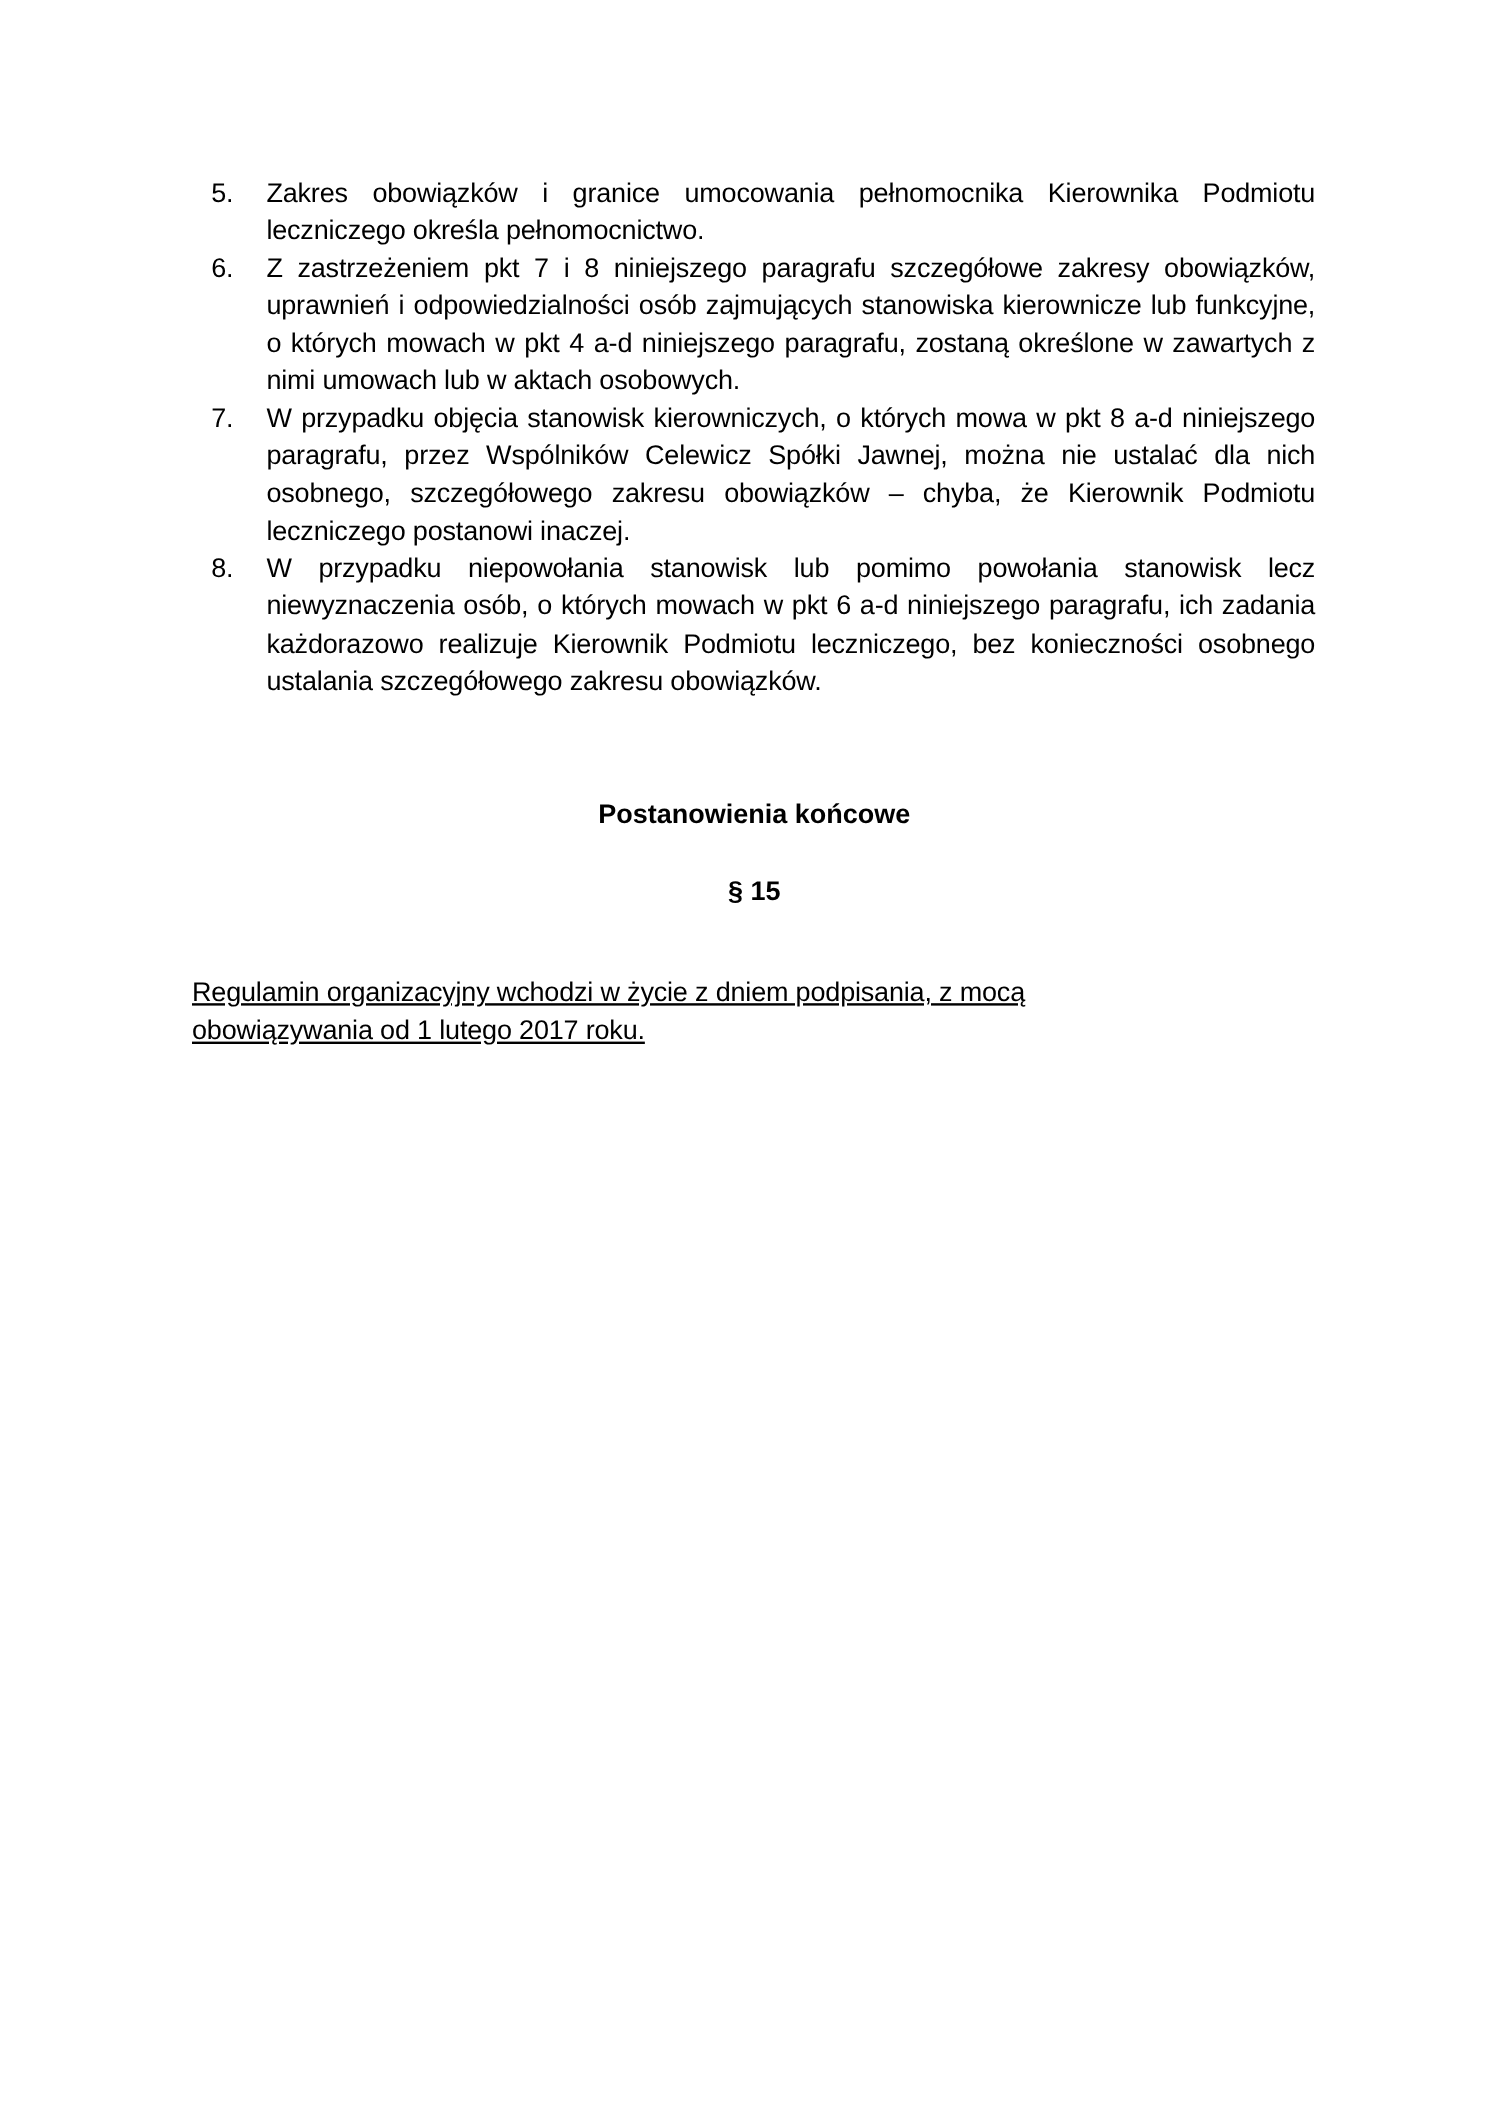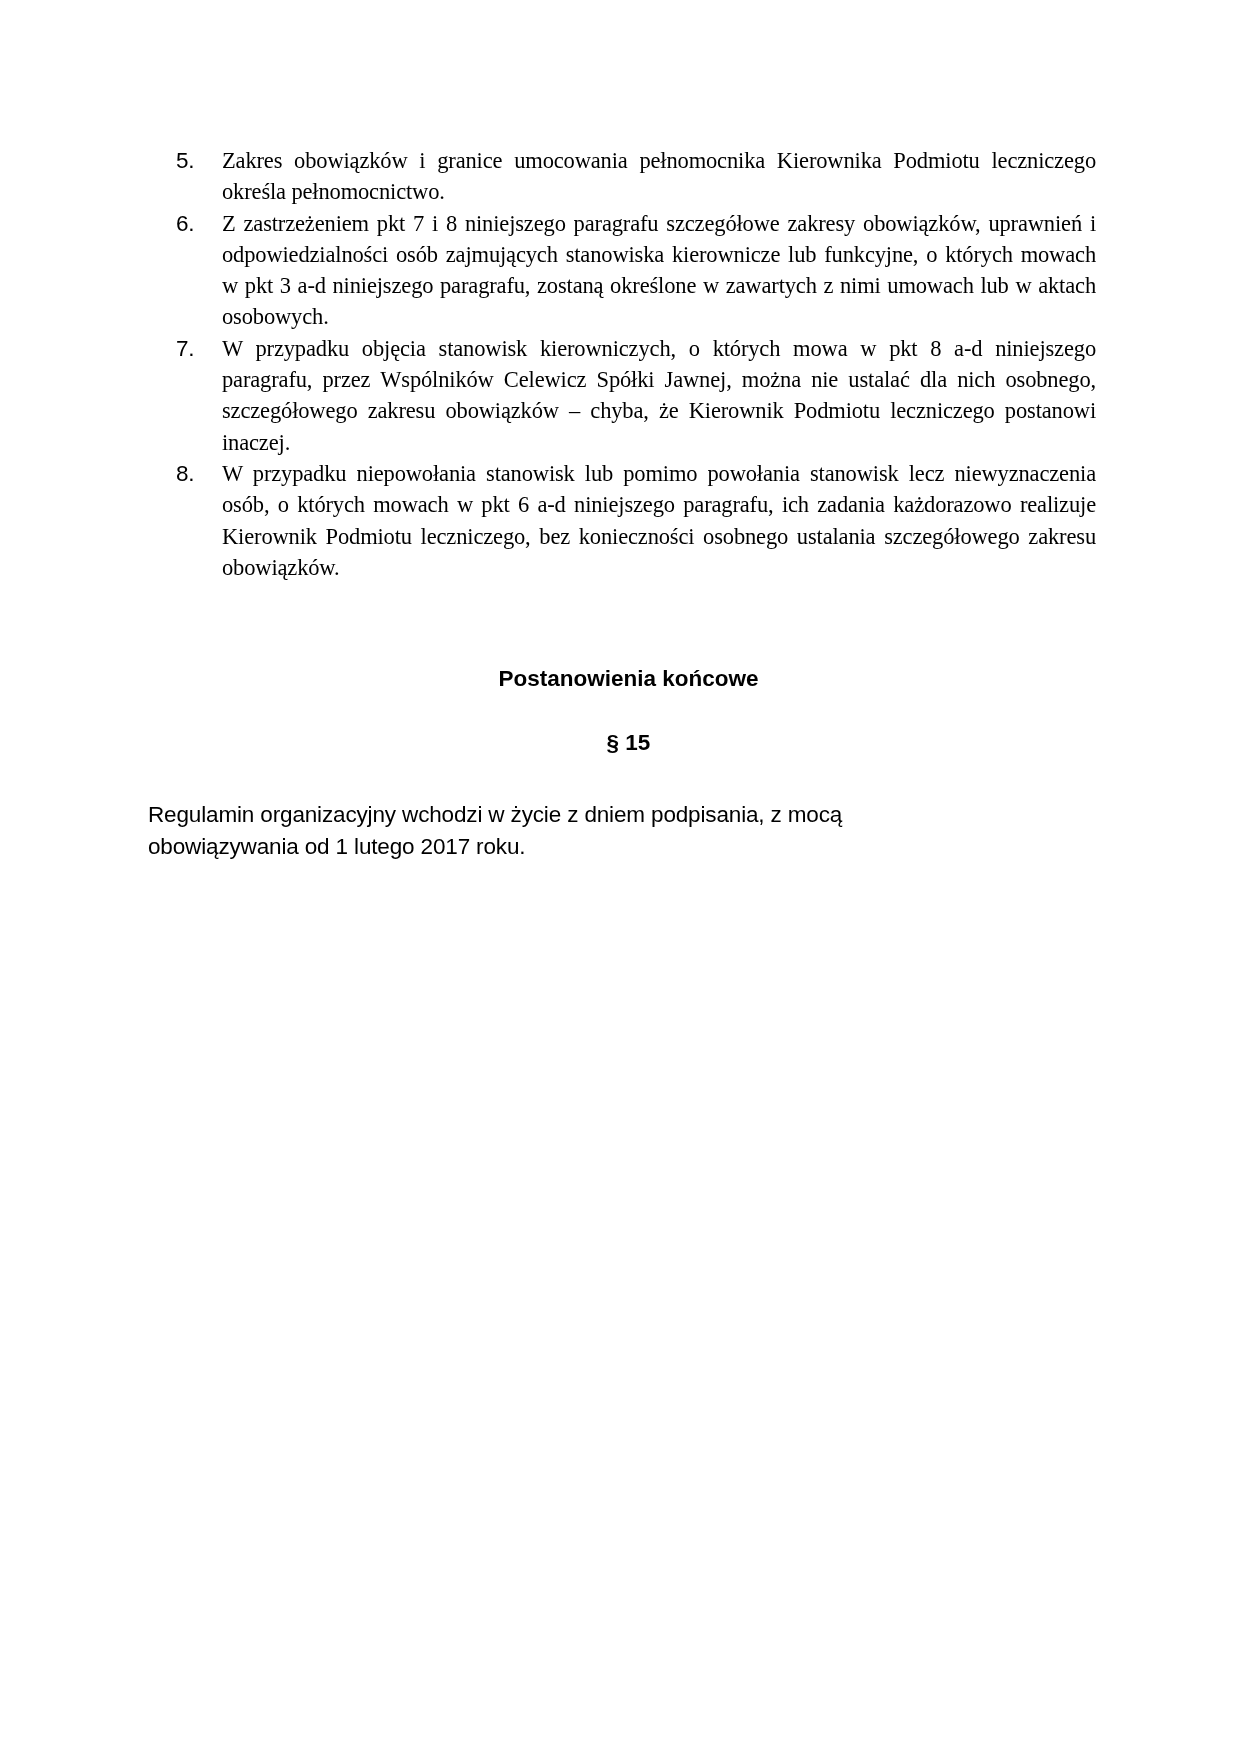--- a/index.html
+++ b/index.html
@@ -41,21 +41,20 @@
       text-align-last: left;
       letter-spacing: -0.15px;
     }
     .list-num {
       position: absolute;
       left: 0;
       top: 0;
     }
     .list-text {
       display: block;
-      font-family: Liberation Serif, serif;
     }
     .heading {
       position: absolute;
       left: 0;
       width: 1241px;
       text-align: center;
       font-weight: bold;
       font-size: 22.5px;
       line-height: 30px;
     }
@@ -76,30 +75,30 @@
 
 <div class="page">
 
   <ol class="list">
     <li class="list-item">
       <span class="list-num">5.</span>
       <span class="list-text">Zakres obowiązków i granice umocowania pełnomocnika Kierownika Podmiotu leczniczego określa pełnomocnictwo.</span>
     </li>
     <li class="list-item">
       <span class="list-num">6.</span>
-      <span class="list-text">Z zastrzeżeniem pkt 7 i 8 niniejszego paragrafu szczegółowe zakresy obowiązków, uprawnień i odpowiedzialności osób zajmujących stanowiska kierownicze lub funkcyjne, o których mowach w pkt 3 a-d niniejszego paragrafu, zostaną określone w zawartych z nimi umowach lub w aktach osobowych.</span>
+      <span class="list-text">Z zastrzeżeniem pkt 7 i 8 niniejszego paragrafu szczegółowe zakresy obowiązków, uprawnień i odpowiedzialności osób zajmujących stanowiska kierownicze lub funkcyjne, o których mowach w pkt 4 a-d niniejszego paragrafu, zostaną określone w zawartych z nimi umowach lub w aktach osobowych.</span>
     </li>
     <li class="list-item">
       <span class="list-num">7.</span>
       <span class="list-text">W przypadku objęcia stanowisk kierowniczych, o których mowa w pkt 8 a-d niniejszego paragrafu, przez Wspólników Celewicz Spółki Jawnej, można nie ustalać dla nich osobnego, szczegółowego zakresu obowiązków – chyba, że Kierownik Podmiotu leczniczego postanowi inaczej.</span>
     </li>
     <li class="list-item">
       <span class="list-num">8.</span>
       <span class="list-text">W przypadku niepowołania stanowisk lub pomimo powołania stanowisk lecz niewyznaczenia osób, o których mowach w pkt 6 a-d niniejszego paragrafu, ich zadania każdorazowo realizuje Kierownik Podmiotu leczniczego, bez konieczności osobnego ustalania szczegółowego zakresu obowiązków.</span>
     </li>
   </ol>
 
   <div class="heading section-title">Postanowienia końcowe</div>
   <div class="heading paragraph-sign">§ 15</div>
 
-  <p class="closing" style="margin:0;">Regulamin organizacyjny wchodzi w życie z dniem podpisania, z mocą obowiązywania od 1 lutego 2017 roku.</p>
+  <p class="closing" style="margin:12px;text-decoration:underline;">Regulamin organizacyjny wchodzi w życie z dniem podpisania, z mocą obowiązywania od 1 lutego 2017 roku.</p>
 
 </div>
 
 </body></html>

